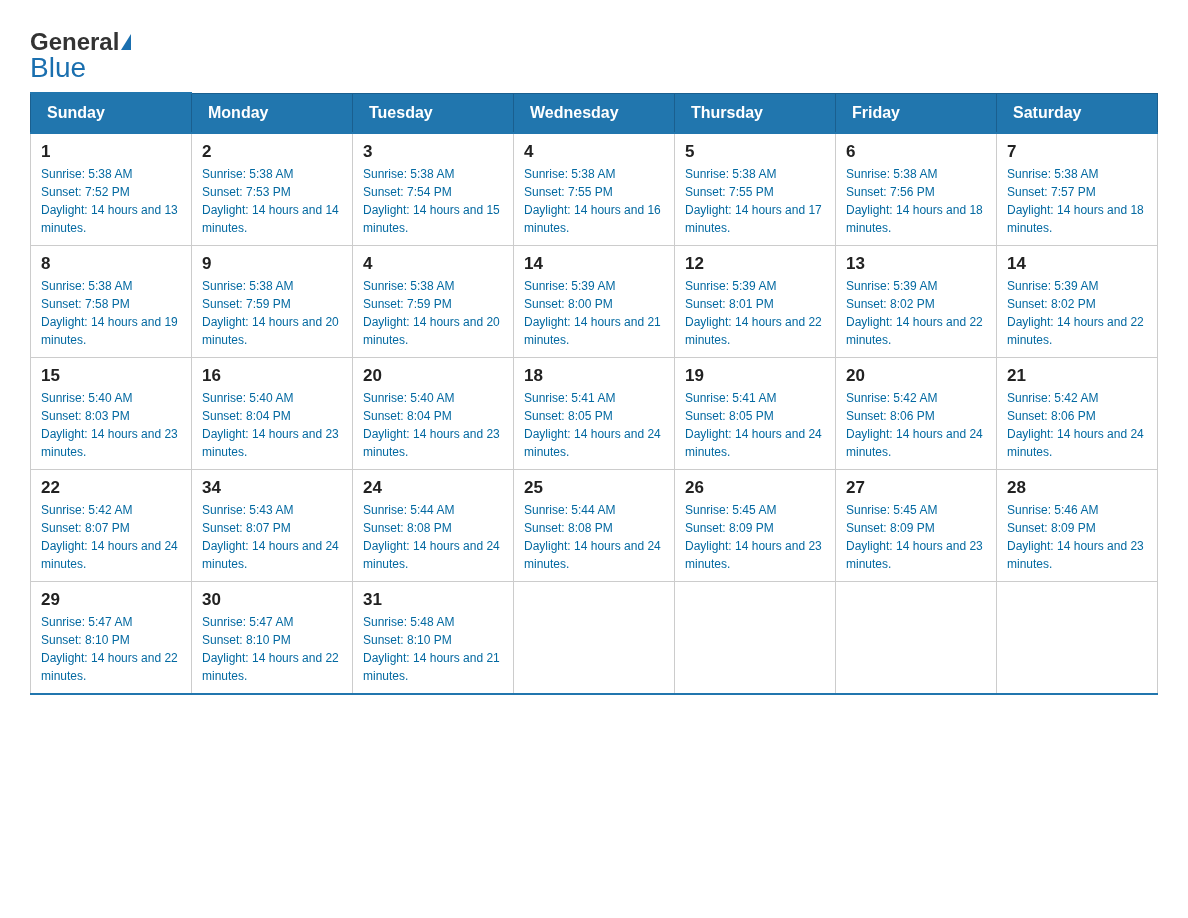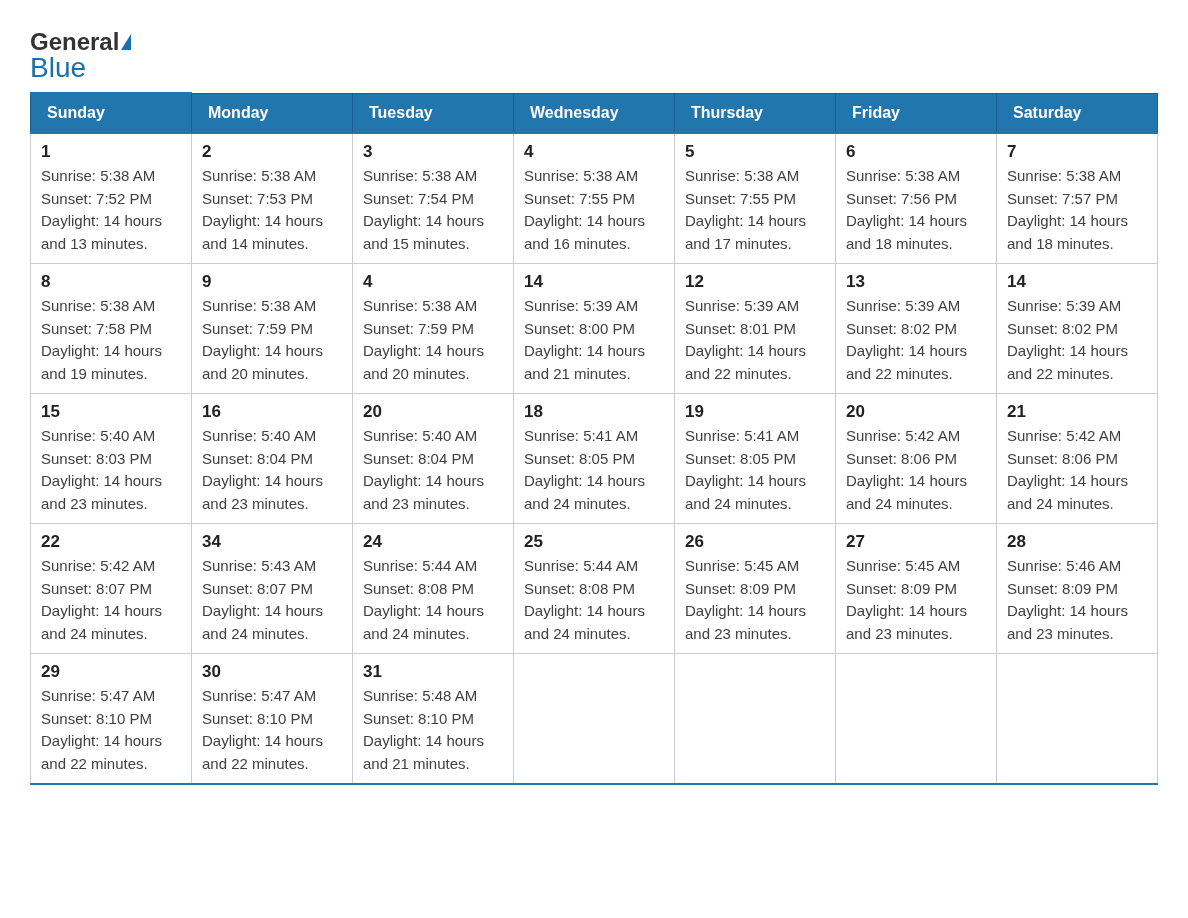--- a/index.html
+++ b/index.html
@@ -83,22 +83,22 @@
       min-height: 90px;
     }
     .calendar td .day-num {
       font-size: 17px;
       font-weight: bold;
       color: #222;
       display: block;
       margin-bottom: 3px;
     }
     .calendar td .day-info {
-      font-size: 15px;
-      color: #404040;
+      font-size: 12px;
+      color: #0369a1;
       line-height: 1.5;
     }
     .calendar tr:last-child td {
       border-bottom: 2px solid #2176ae;
     }
     .calendar thead tr th:first-child {
       border-top: 2px solid #2176ae;
     }
     .calendar tbody tr:first-child td {
       border-top: 2px solid #2176ae;

